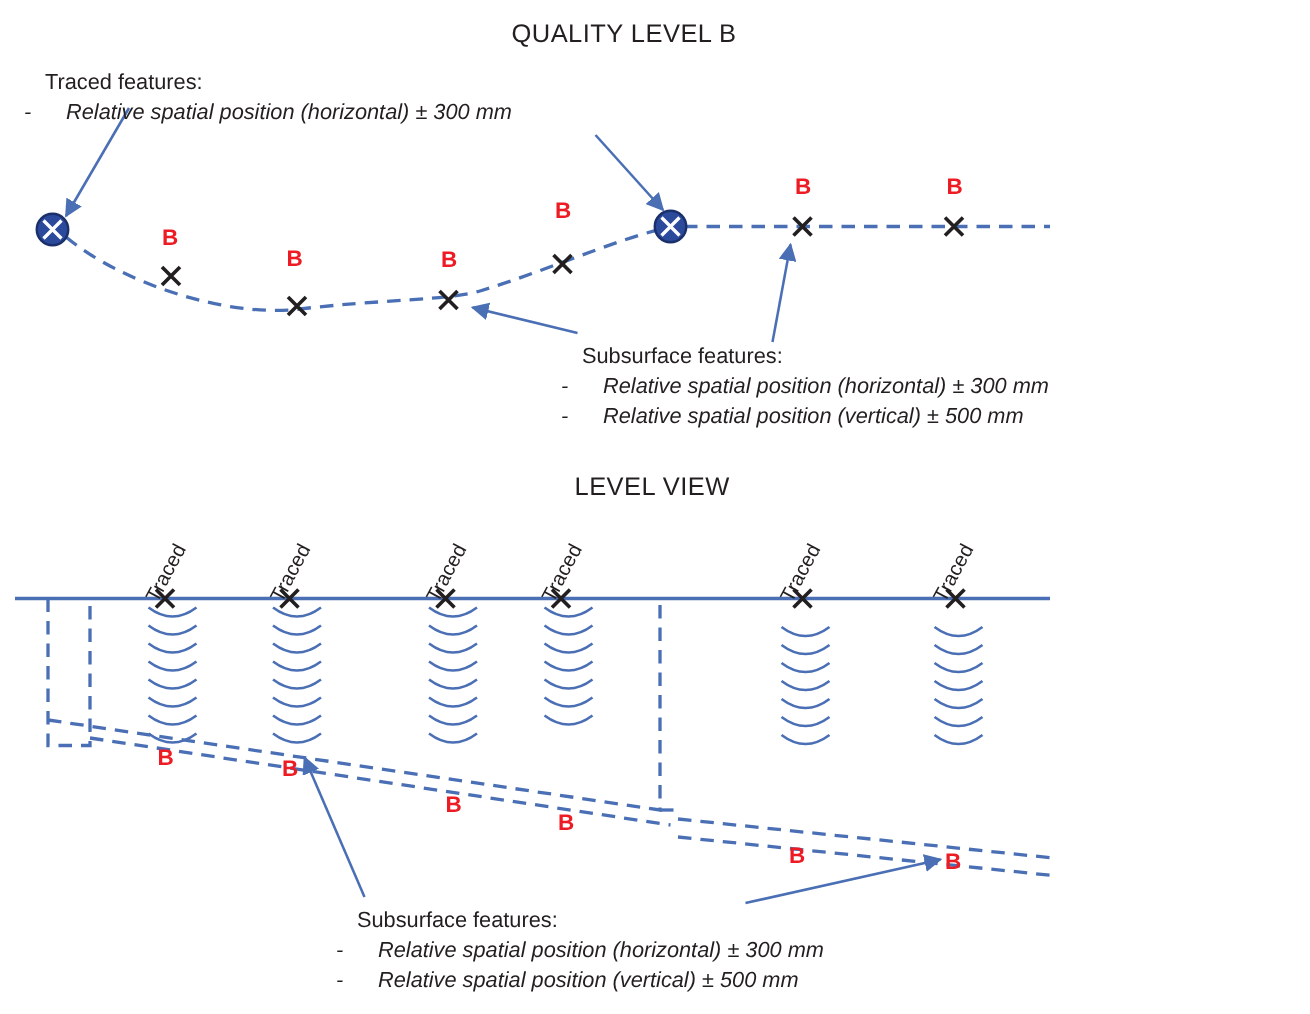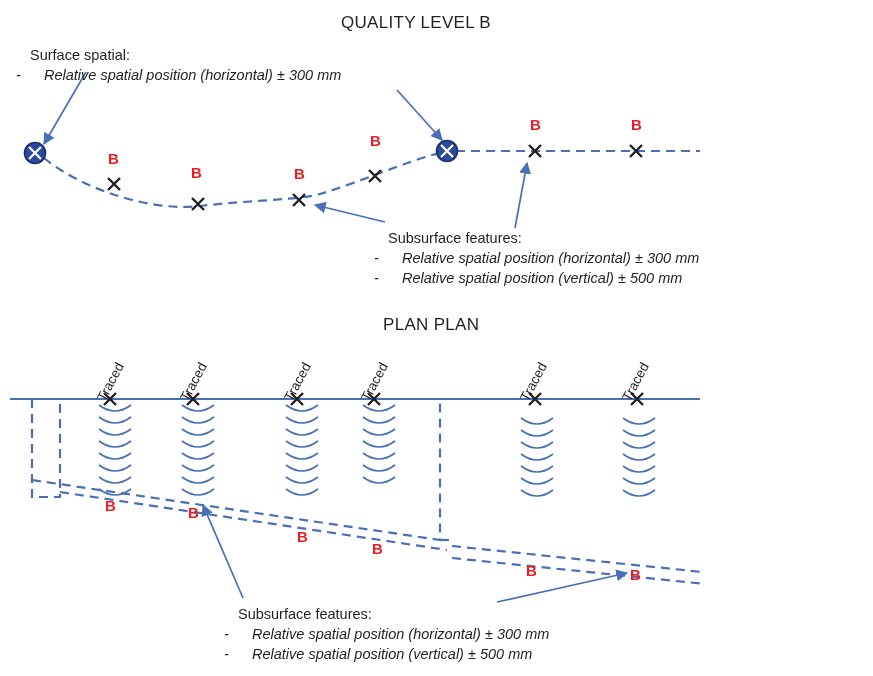--- a/index.html
+++ b/index.html
@@ -72,21 +72,21 @@
     height: 676px;
     overflow: visible;
   }
 </style>
 </head>
 <body>
 
 <div id="canvas">
 
   <div class="title" id="title-top">QUALITY LEVEL B</div>
-  <div class="title" id="title-bottom">PLAN PLAN</div>
+  <div class="title" id="title-bottom">LEVEL VIEW</div>
 
   <svg class="layer" viewBox="0 0 873 676">
     <defs>
       <marker id="arrow" viewBox="0 0 10 10" refX="9" refY="5" markerWidth="7" markerHeight="7" orient="auto-start-reverse">
         <path d="M 0 0 L 10 5 L 0 10 z" fill="#4a6fb5"></path>
       </marker>
     </defs>
 
     <g fill="none" stroke="#4a6fb5" stroke-width="2.2" stroke-dasharray="9 6">
       <path d="M 44 158 C 80 188 150 212 200 206 C 250 200 300 200 320 194 C 360 182 410 160 440 153"></path>
@@ -249,21 +249,21 @@
 
   <div class="blabel" style="left:105px; top:498px;">B</div>
   <div class="blabel" style="left:188px; top:505px;">B</div>
   <div class="blabel" style="left:297px; top:529px;">B</div>
   <div class="blabel" style="left:372px; top:541px;">B</div>
   <div class="blabel" style="left:526px; top:563px;">B</div>
   <div class="blabel" style="left:630px; top:567px;">B</div>
   <div class="blabel" style="left:723px; top:576px;">B</div>
 
   <div class="note" id="note-surface">
-    <span class="hdr">Surface spatial:</span>
+    <span class="hdr">Traced features:</span>
     <span class="bullet"><span class="dash">-</span><span>Relative spatial position (horizontal) ± 300 mm</span></span>
   </div>
 
   <div class="note" id="note-sub-top">
     <span class="hdr">Subsurface features:</span>
     <span class="bullet"><span class="dash">-</span><span>Relative spatial position (horizontal) ± 300 mm</span></span>
     <span class="bullet"><span class="dash">-</span><span>Relative spatial position (vertical) ± 500 mm</span></span>
   </div>
 
   <div class="note" id="note-sub-bottom">

